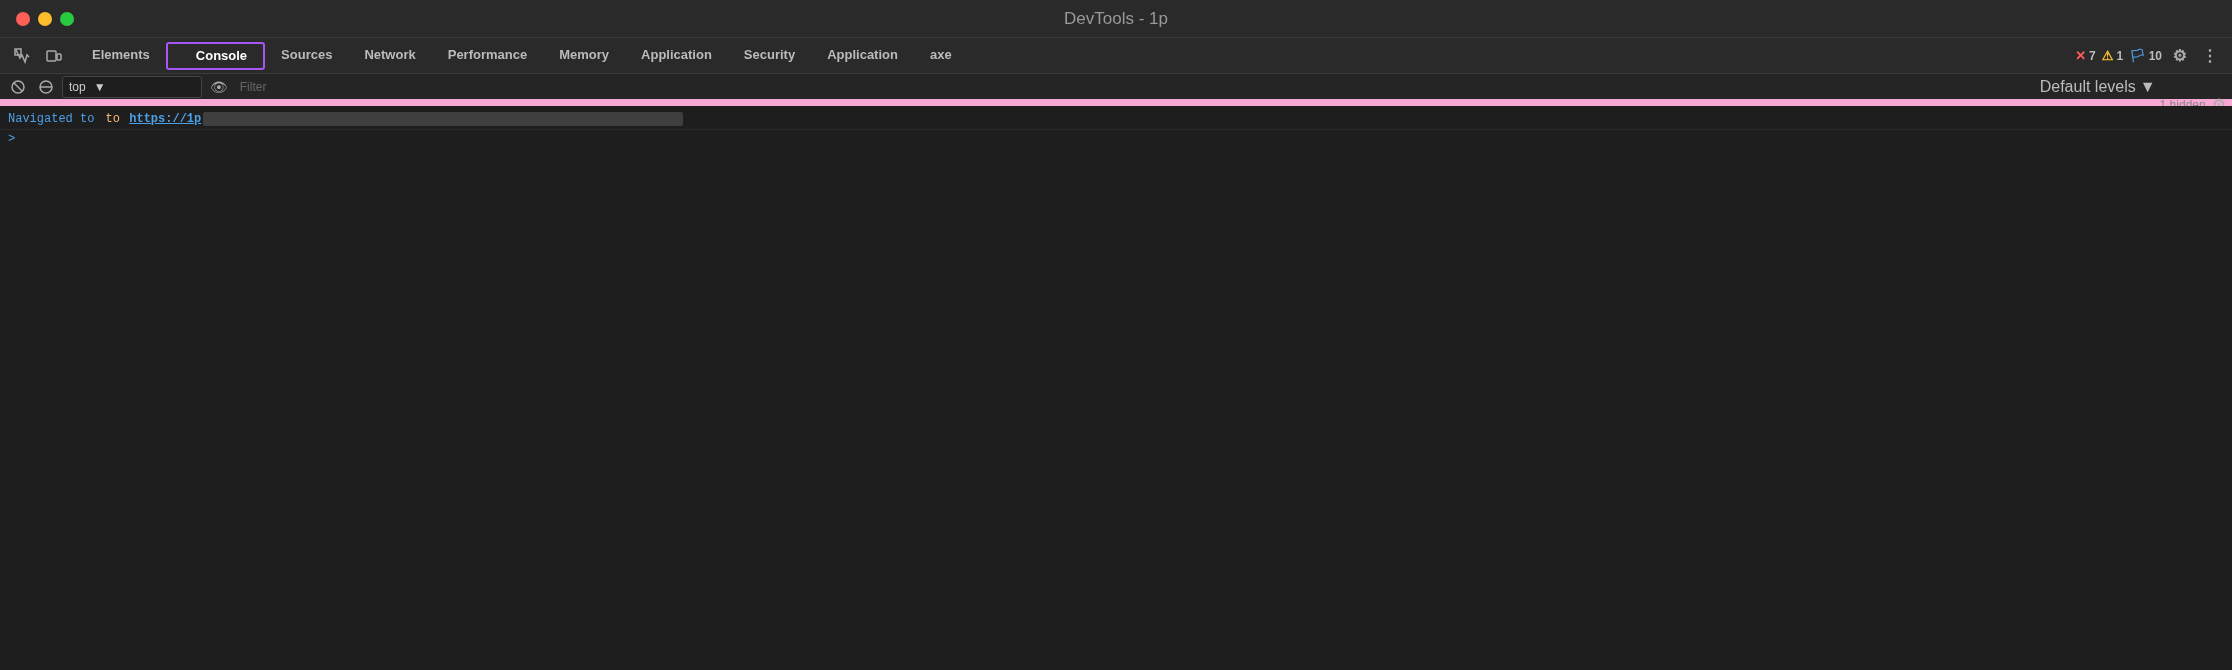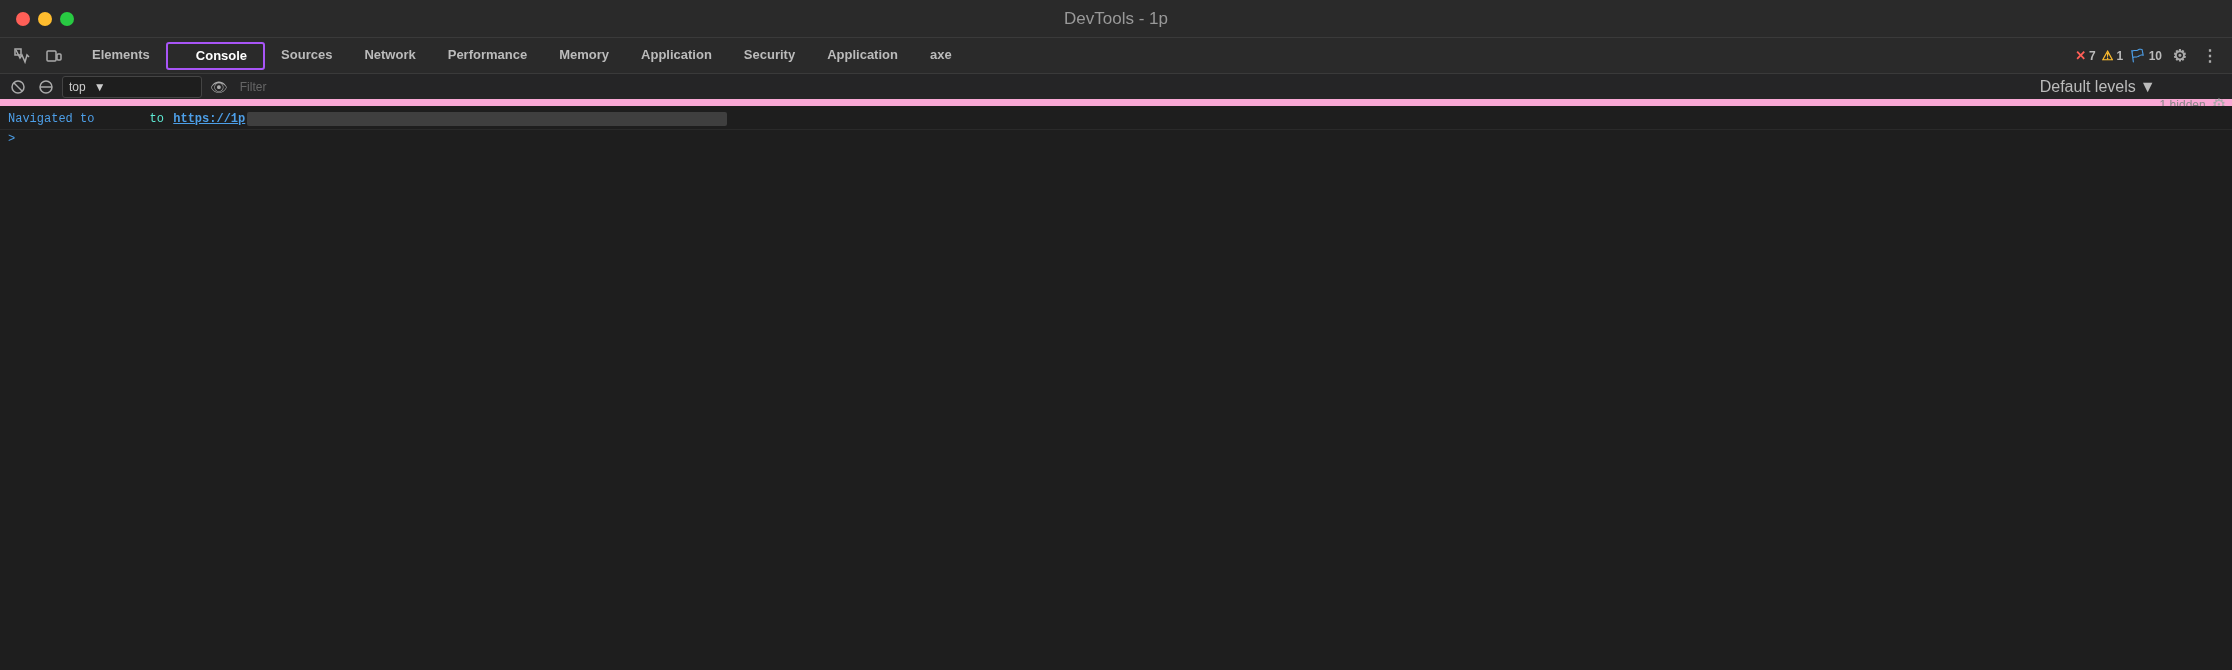--- a/index.html
+++ b/index.html
@@ -412,21 +412,21 @@
   <div class="hidden-count">
     <span>1 hidden</span>
     <div class="settings-icon">⚙</div>
   </div>
 </div>
 
 <div class="console-main">
   <div class="console-content">
     <div class="console-entry entry-line">
       <span class="navigate-text">Navigated to</span>
-      <span style="color: #5eead4; margin-right: 2px; margin-left: 44px;">&nbsp;to&nbsp;</span>
+      <span style="color: #fdba74; margin-right: 2px;">&nbsp;to&nbsp;</span>
       <span class="url-link">https://1p</span>
       <span class="blurred-part"></span>
     </div>
     <div class="console-prompt">
       <span>&gt;</span>
     </div>
   </div>
 </div>
 
 </body></html>

